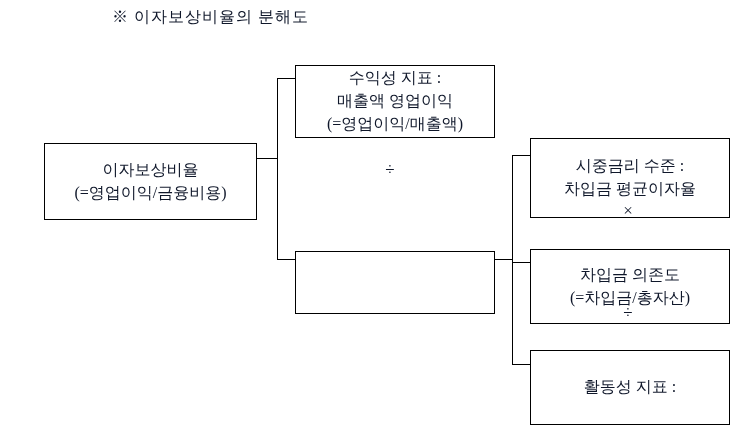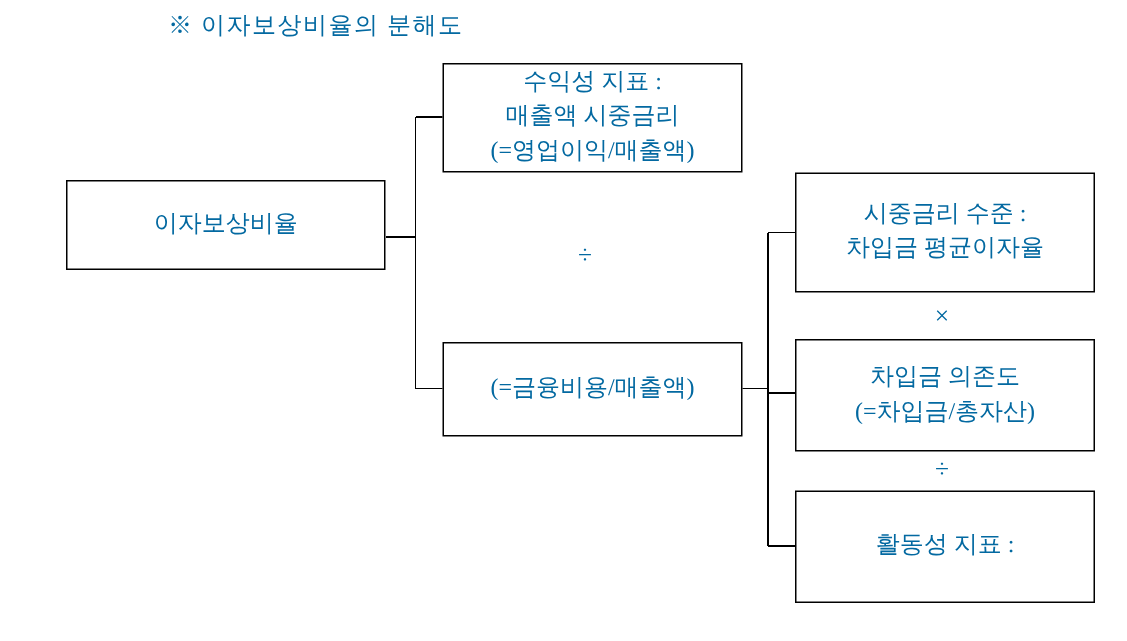--- a/index.html
+++ b/index.html
@@ -5,21 +5,21 @@
   html, body {
     margin: 0;
     padding: 0;
     background: #ffffff;
   }
   .canvas {
     position: relative;
     width: 751px;
     height: 427px;
     background: #ffffff;
-    color: #0369a1;
+    color: #0f172a;
     font-family: "Liberation Serif", "DejaVu Serif", serif;
     overflow: hidden;
   }
   .title {
     position: absolute;
     left: 112px;
     top: 7px;
     font-size: 16px;
     letter-spacing: 1px;
     white-space: nowrap;
@@ -29,20 +29,21 @@
     border: 1px solid #000000;
     background: #ffffff;
     display: flex;
     flex-direction: column;
     justify-content: center;
     align-items: center;
     text-align: center;
     font-size: 16px;
     line-height: 1.42;
     box-sizing: border-box;
+    margin-top: 23px;
   }
   .box .ln {
     white-space: nowrap;
   }
   .op {
     position: absolute;
     font-size: 17px;
     width: 24px;
     text-align: center;
   }
@@ -69,34 +70,34 @@
 
     <line x1="494" y1="259" x2="512" y2="259" stroke="#000" stroke-width="1"></line>
     <line x1="512" y1="155" x2="512" y2="364" stroke="#000" stroke-width="1"></line>
     <line x1="512" y1="155" x2="530" y2="155" stroke="#000" stroke-width="1"></line>
     <line x1="512" y1="262" x2="530" y2="262" stroke="#000" stroke-width="1"></line>
     <line x1="512" y1="364" x2="530" y2="364" stroke="#000" stroke-width="1"></line>
   </svg>
 
   <div class="title">※ 이자보상비율의 분해도</div>
 
-  <div class="box" style="left:44px; top:120px; width:213px; height:60px;align-items:center;">
+  <div class="box" style="left:44px; top:120px; width:213px; height:77px;align-items:center;">
     <div class="ln">이자보상비율</div>
+    <div class="ln">(=영업이익/금융비용)</div>
   </div>
 
   <div class="box" style="left:295px; top:42px; width:200px; height:73px;">
     <div class="ln">수익성 지표 :</div>
-    <div class="ln">매출액 시중금리</div>
+    <div class="ln">매출액 영업이익</div>
     <div class="ln">(=영업이익/매출액)</div>
   </div>
 
   <div class="op" style="left:378px; top:160px;">÷</div>
 
   <div class="box" style="left:295px; top:228px; width:200px; height:63px;">
-    <div class="ln">(=금융비용/매출액)</div>
   </div>
 
   <div class="box" style="left:530px; top:115px; width:200px; height:80px;">
     <div class="ln">시중금리 수준 :</div>
     <div class="ln">차입금 평균이자율</div>
   </div>
 
   <div class="op" style="left:616px; top:201px;">×</div>
 
   <div class="box" style="left:530px; top:226px; width:200px; height:75px;">

